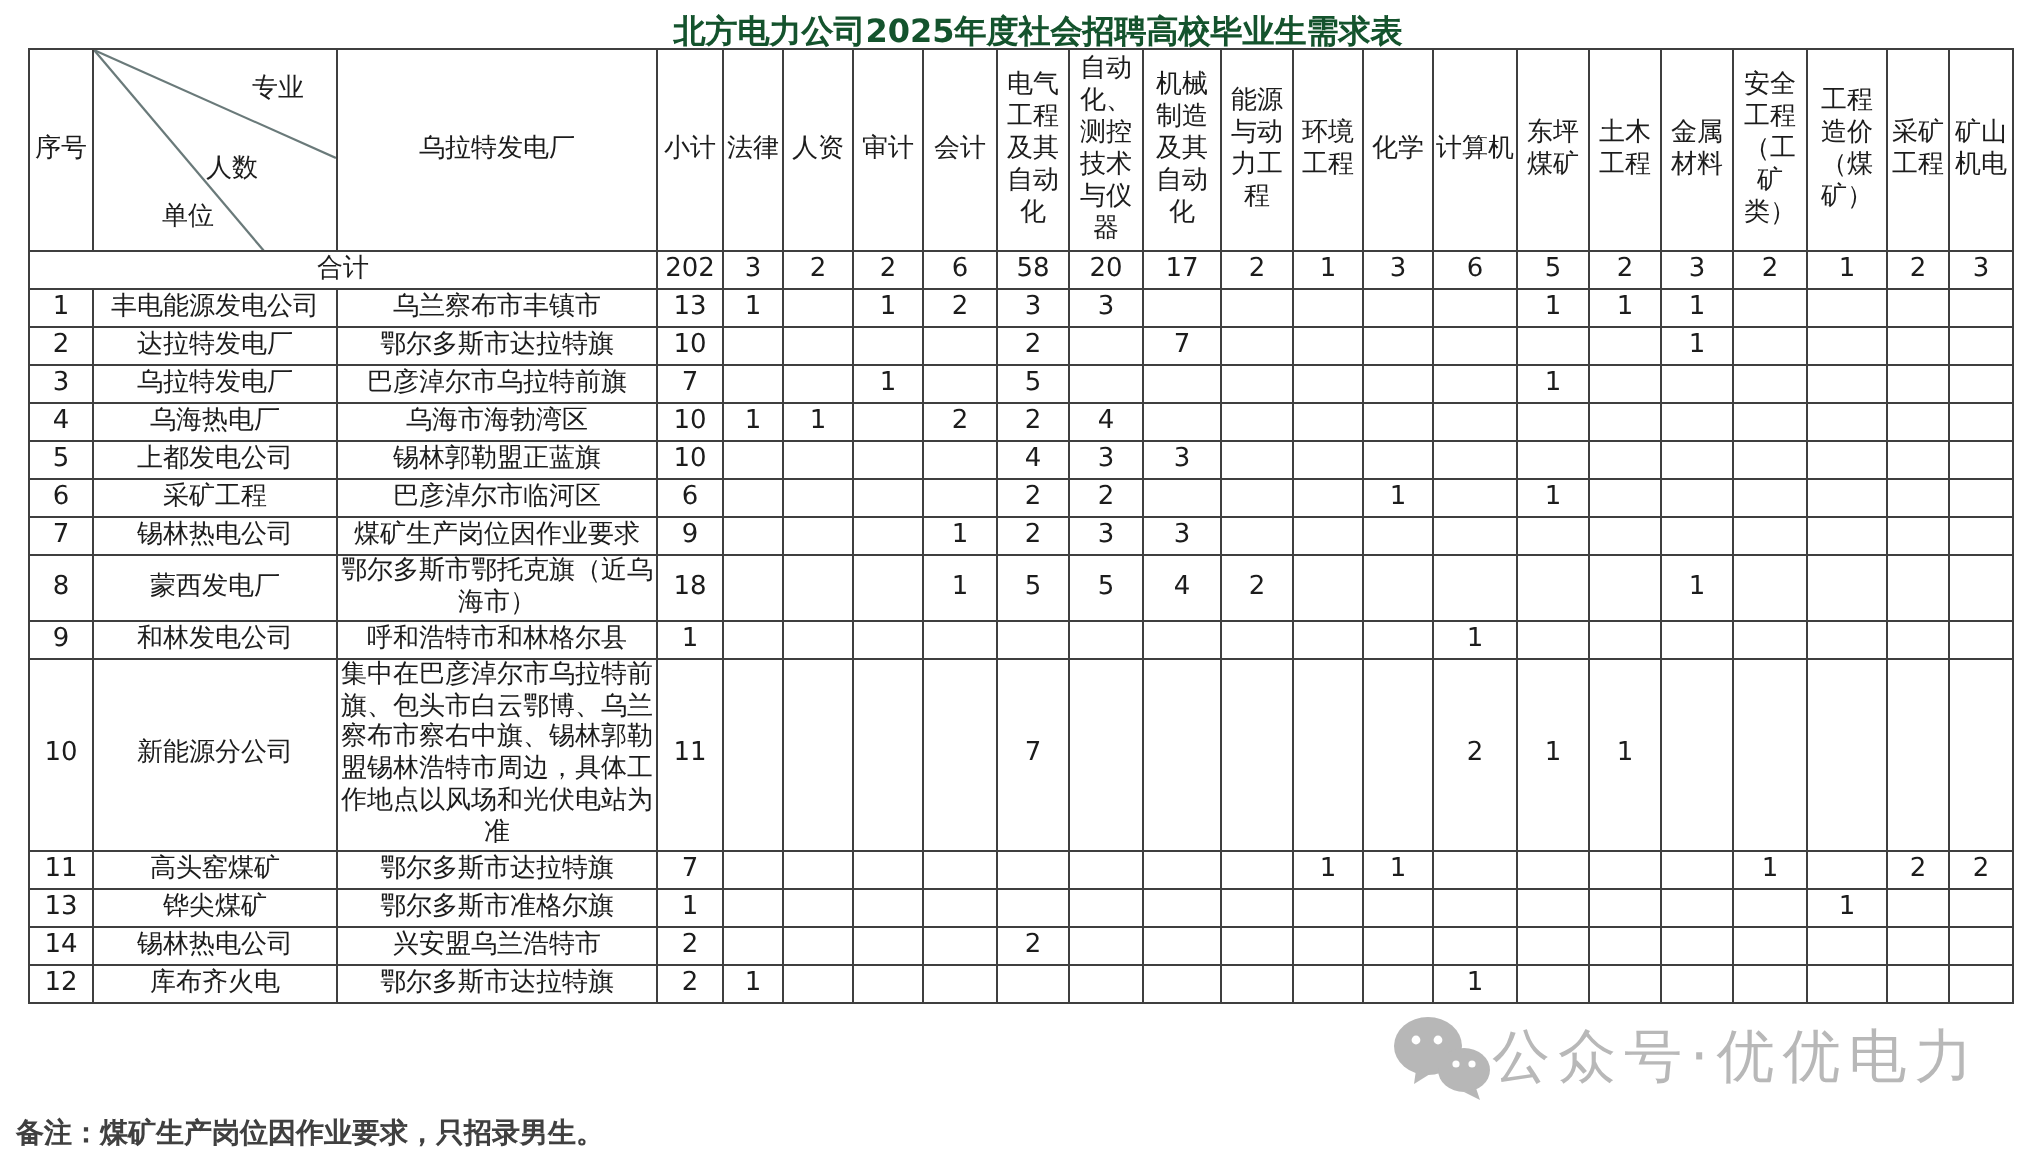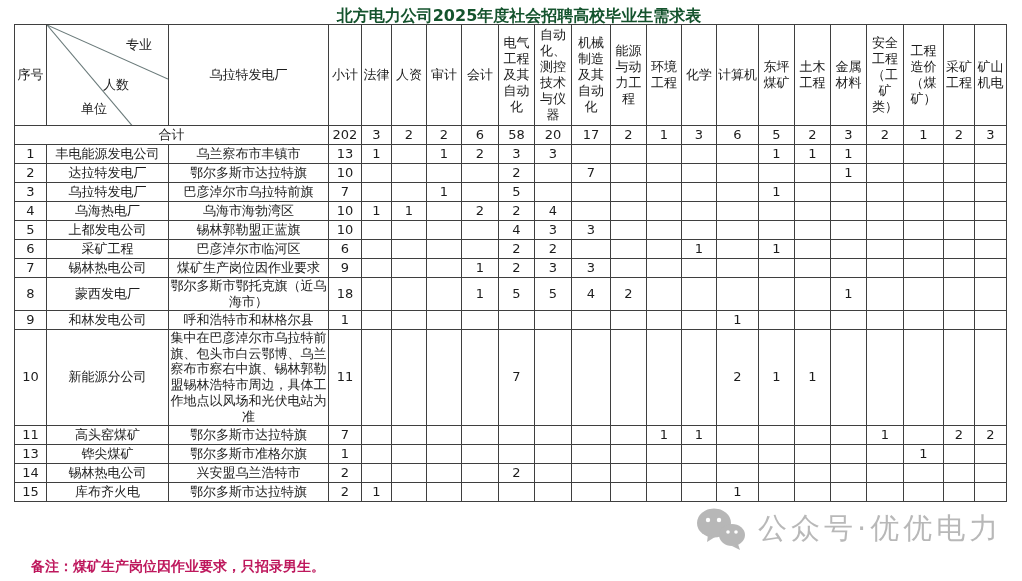--- a/index.html
+++ b/index.html
@@ -49,31 +49,31 @@
     position: absolute; left: 0; top: 0;
     width: 100%; height: 100%;
     display: block;
   }
   th.corner svg.diag line { stroke: #6a7a7a; stroke-width: 1; }
   th.corner .ct { position: absolute; right: 16px; top: 12px; }
   th.corner .cm { position: absolute; left: 56px; top: 52px; }
   th.corner .cb { position: absolute; left: 34px; top: 76px; }
   .note {
     position: absolute;
-    left: 31px; top: 558px;
+    left: 8px; top: 558px;
     font-size: 14px;
     font-weight: bold;
-    color: #be185d;
+    color: #404040;
   }
   .watermark {
     position: absolute;
     left: 694px; top: 506px;
     display: flex;
     align-items: center;
-    gap: 12px;
+    gap: 0;
     pointer-events: none;
     z-index: 5;
   }
   .watermark .wm-text {
     font-size: 29px;
     letter-spacing: 4px;
     color: rgba(125, 125, 125, 0.55);
     white-space: nowrap;
   }
   .watermark svg { opacity: 0.55; }
@@ -473,21 +473,21 @@
           <td></td>
           <td></td>
           <td></td>
           <td></td>
           <td></td>
           <td></td>
           <td></td>
           <td></td>
         </tr>
         <tr>
-          <td>15</td>
+          <td>12</td>
           <td>库布齐火电</td>
           <td>鄂尔多斯市达拉特旗</td>
           <td>2</td>
           <td>1</td>
           <td></td>
           <td></td>
           <td></td>
           <td></td>
           <td></td>
           <td></td>

